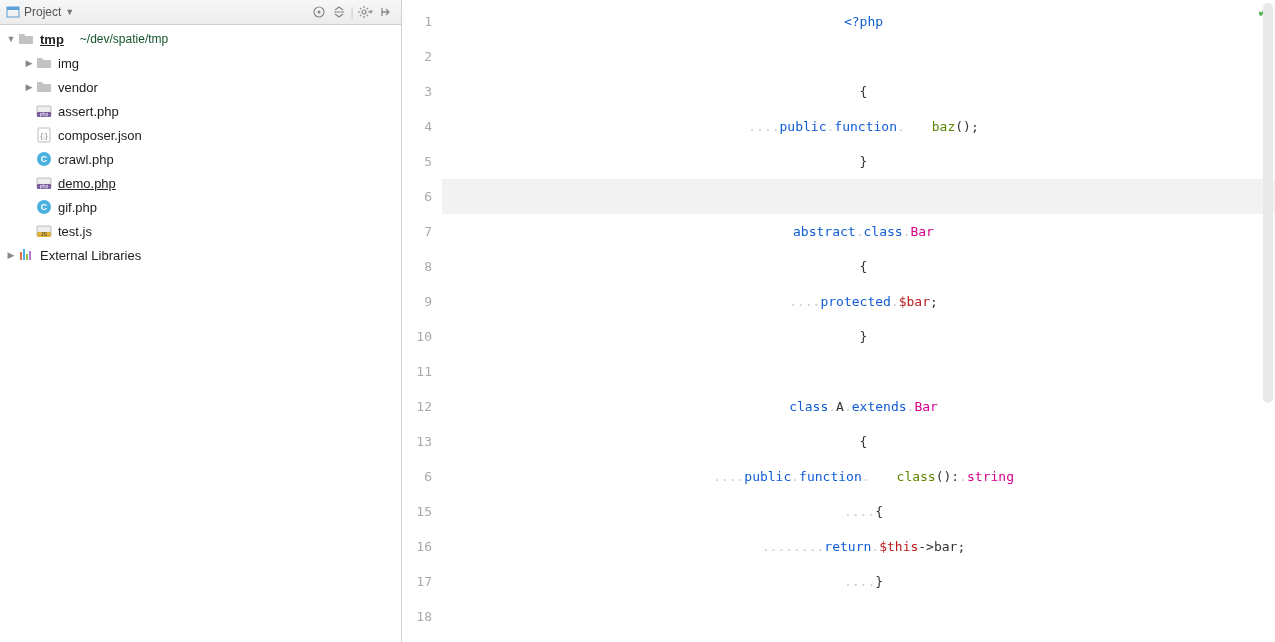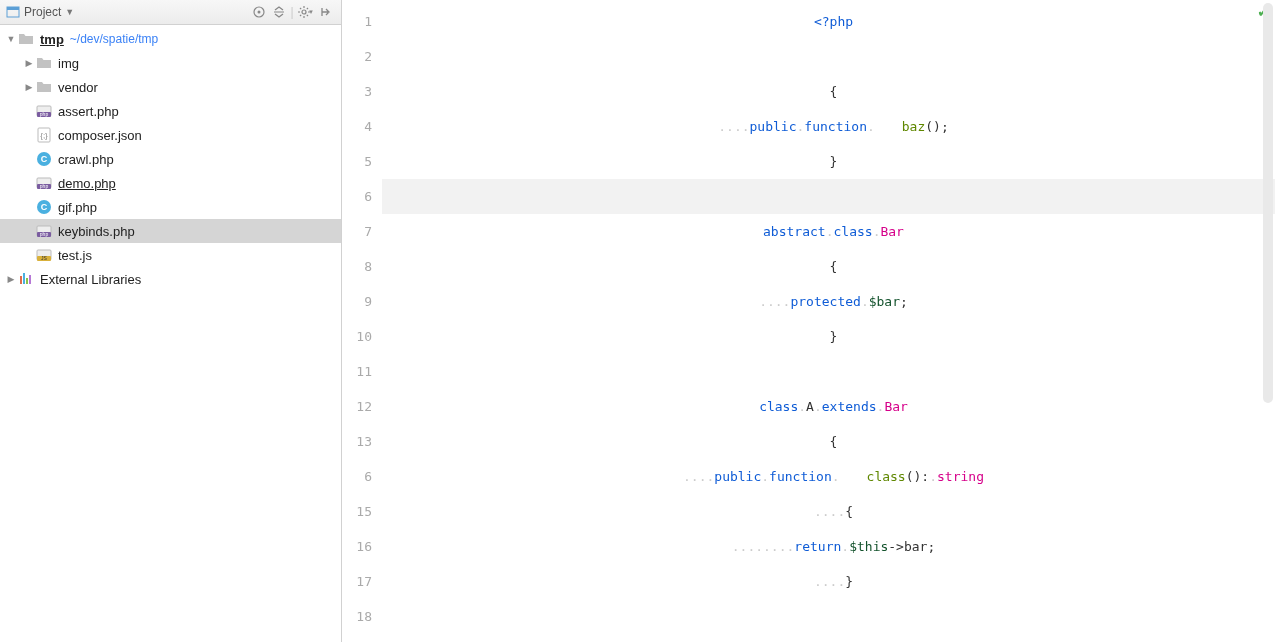--- a/index.html
+++ b/index.html
@@ -7,21 +7,21 @@
   font-family: -apple-system, BlinkMacSystemFont, "Segoe UI", Arial, sans-serif;
   font-size: 13px;
   color: #333;
   background: #fff;
   width: 1275px;
   height: 642px;
   overflow: hidden;
   display: flex;
 }
 .sidebar {
-  width: 342px;
+  width: 402px;
   height: 100%;
   border-right: 1px solid #d1d1d1;
   background: #fff;
   display: flex;
   flex-direction: column;
 }
 .sidebar-header {
   height: 25px;
   background: linear-gradient(#f7f7f7,#ececec);
   border-bottom: 1px solid #d1d1d1;
@@ -64,21 +64,21 @@
 }
 .tree-arrow.empty { visibility: hidden; }
 .tree-icon {
   width: 16px; height: 16px; margin-right: 6px;
   display: inline-flex; align-items: center; justify-content: center;
   flex-shrink: 0;
 }
 .tree-label { color: #222; }
 .tree-label.bold { font-weight: bold; text-decoration: underline; }
 .tree-label.underline { text-decoration: underline; }
-.tree-path { color: #3b82f6; margin-left: 6px; font-size: 12px; }
+.tree-path { color: #14532d; margin-left: 16px; font-size: 12px; }
 
 
 .editor-wrap {
   flex: 1;
   display: flex;
   position: relative;
   background: #fff;
 }
 .gutter {
   width: 40px;
@@ -106,21 +106,21 @@
   line-height: 35px;
   padding-left: 10px;
   white-space: pre;
   text-align: center;
 }
 .code .line.current { background: #f2f2f2; }
 .tok-keyword { color: #0f5cd6; }
 .tok-plain { color: #333; }
 .tok-method { color: #5f8700; margin-left: 27px; }
 .tok-class { color: #d6008a; }
-.tok-var { color: #14532d; }
+.tok-var { color: #b91c1c; }
 .tok-type { color: #d6008a; }
 .tok-ws { color: #ccc; }
 .tok-punct { color: #333; }
 .check-icon {
   position: absolute;
   top: 4px;
   right: 6px;
   color: #4caf50;
   font-size: 14px;
 }
@@ -271,32 +271,20 @@
       <div class="tree-row">
         <span class="tree-indent" style="width: 18px;"></span>
         <span class="tree-arrow empty">▶</span>
         <span class="tree-icon">
           <svg width="16" height="16" viewBox="0 0 16 16">
             <circle cx="8" cy="8" r="7" fill="#4ab0e0"></circle>
             <text x="8" y="11" font-size="9" fill="#fff" text-anchor="middle" font-family="Arial" font-weight="bold">C</text>
           </svg>
         </span>
         <span class="tree-label">gif.php</span>
-      </div>
-      <div class="tree-row selected">
-        <span class="tree-indent" style="width: 18px;"></span>
-        <span class="tree-arrow empty">▶</span>
-        <span class="tree-icon">
-          <svg width="16" height="16" viewBox="0 0 16 16">
-            <rect x="1" y="3" width="14" height="10" rx="1" fill="#eee" stroke="#bbb"></rect>
-            <rect x="1" y="9" width="14" height="5" rx="1" fill="#7a5ca0"></rect>
-            <text x="8" y="13" font-size="5" fill="#fff" text-anchor="middle" font-family="Arial">php</text>
-          </svg>
-        </span>
-        <span class="tree-label">keybinds.php</span>
       </div>
       <div class="tree-row">
         <span class="tree-indent" style="width: 18px;"></span>
         <span class="tree-arrow empty">▶</span>
         <span class="tree-icon">
           <svg width="16" height="16" viewBox="0 0 16 16">
             <rect x="1" y="3" width="14" height="10" rx="1" fill="#eee" stroke="#bbb"></rect>
             <rect x="1" y="9" width="14" height="5" rx="1" fill="#d9b13b"></rect>
             <text x="8" y="13" font-size="5" fill="#333" text-anchor="middle" font-family="Arial">JS</text>
           </svg>

